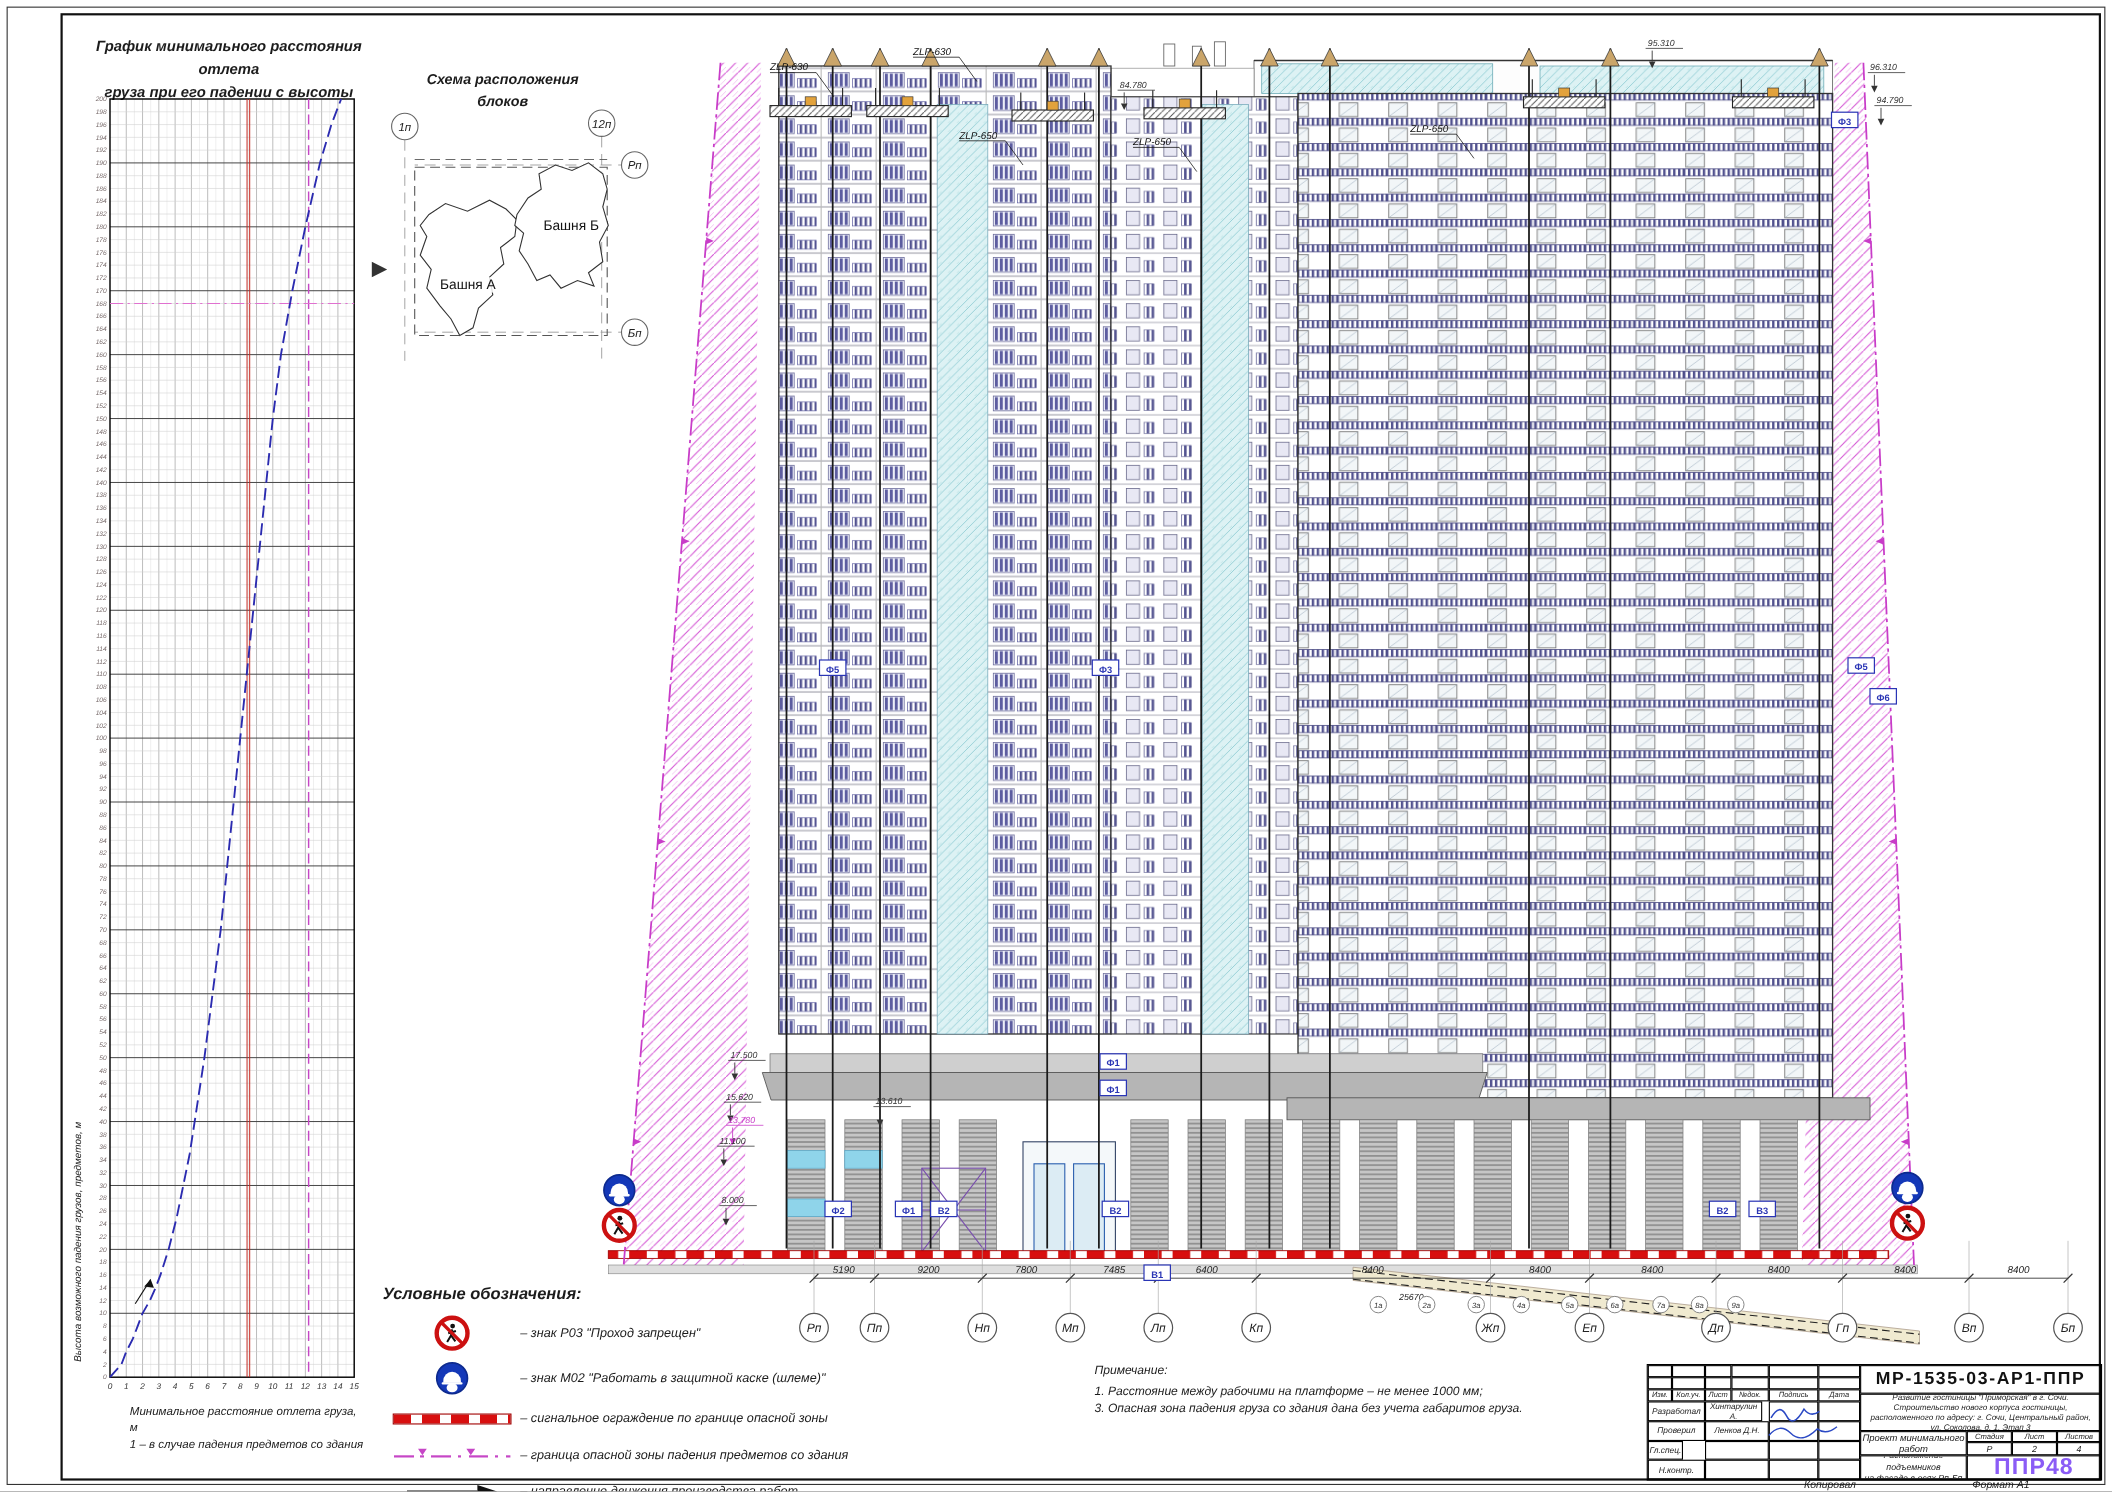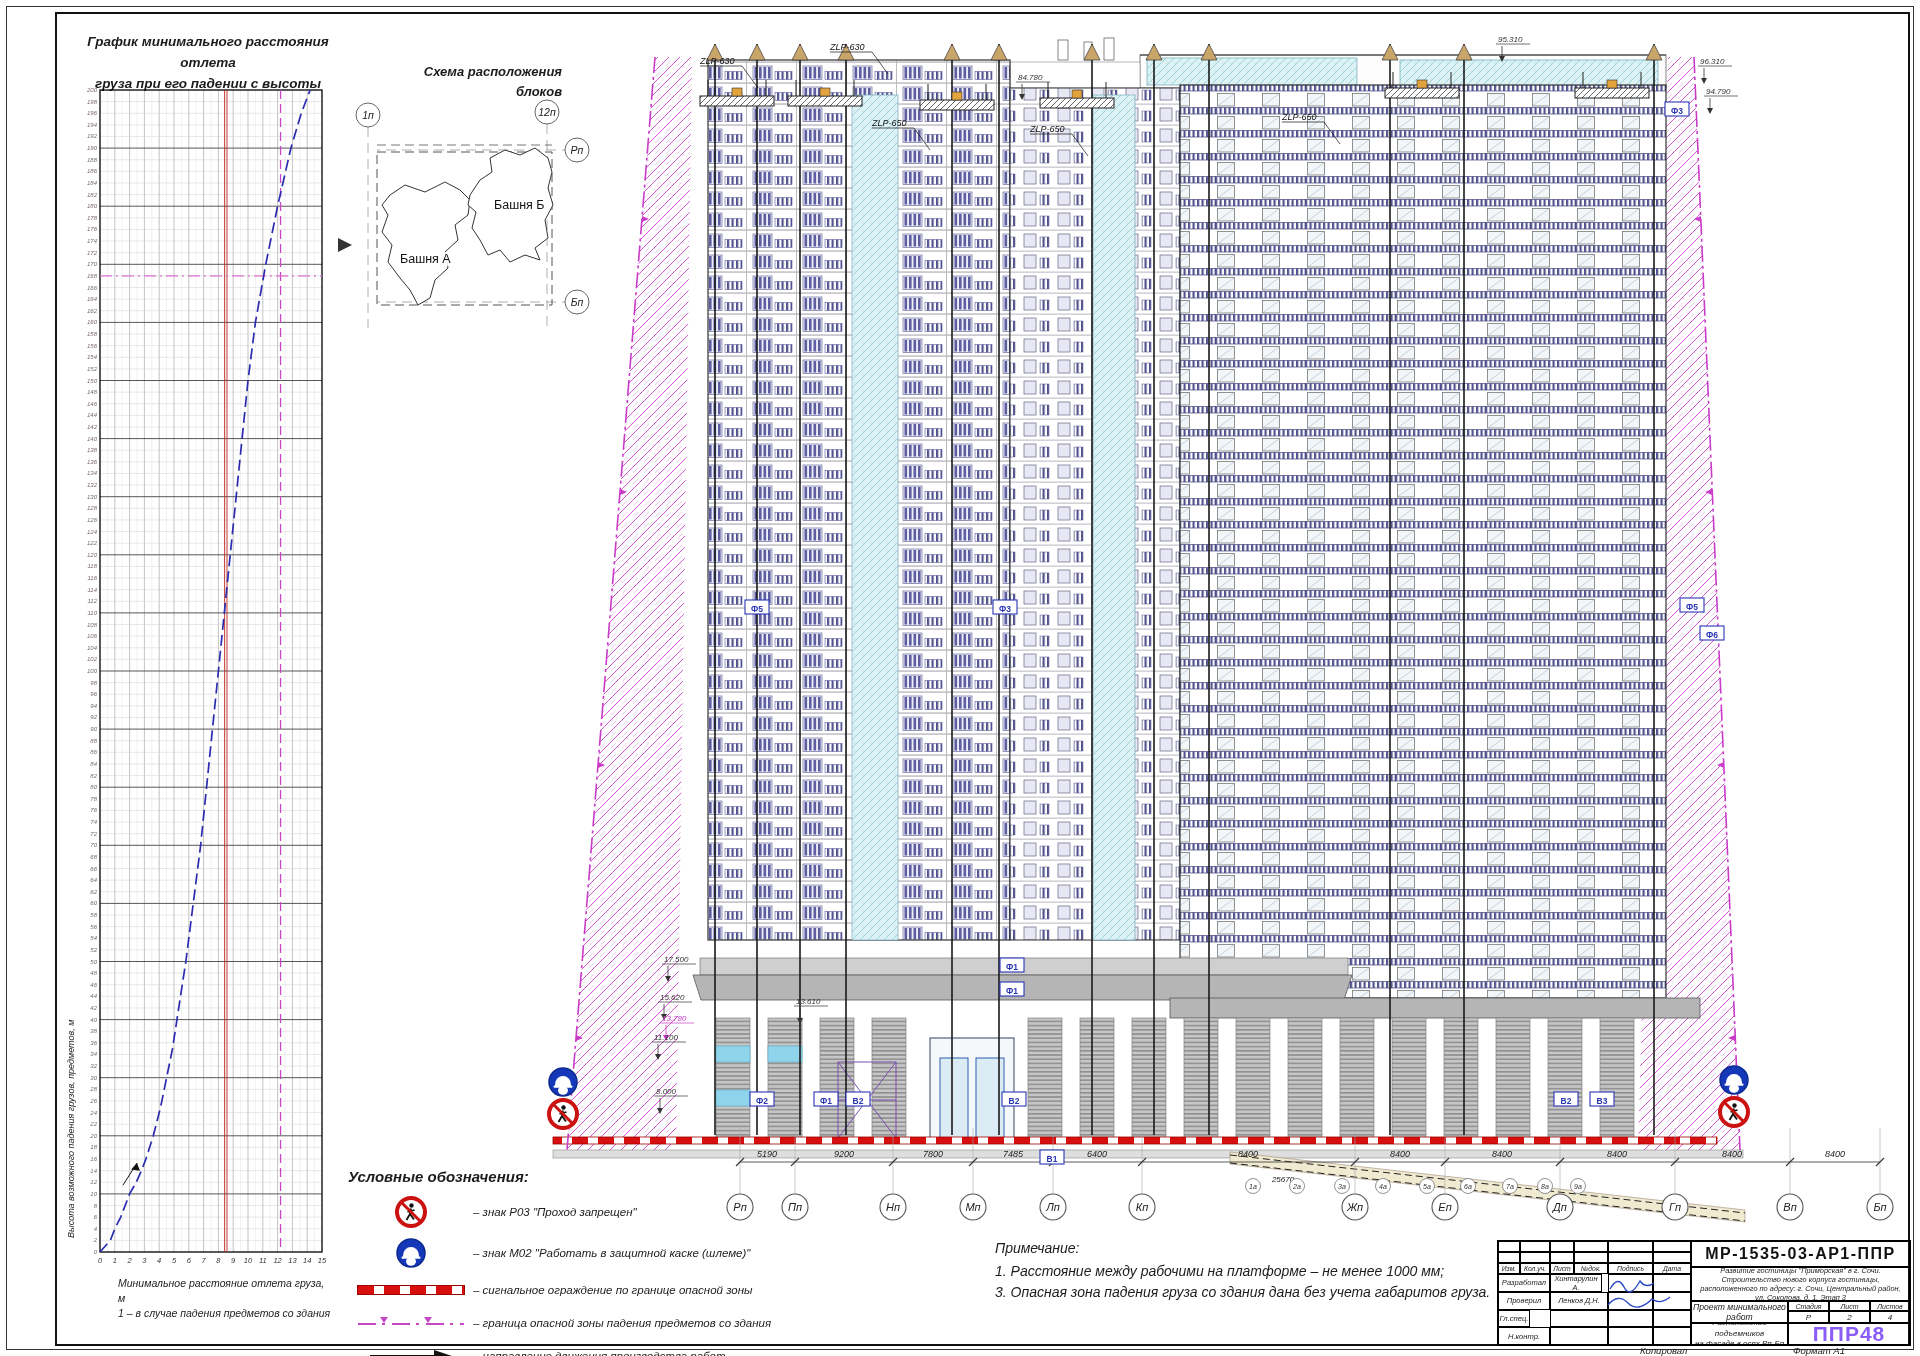--- a/index.html
+++ b/index.html
@@ -3,41 +3,41 @@
 <meta charset="utf-8">
 <style>
   html,body{margin:0;padding:0;background:#888;}
   .sheet{position:relative;width:1920px;height:1356px;background:#fff;
          font-family:"Liberation Sans",sans-serif;overflow:hidden;}
   .frame-outer{position:absolute;left:6px;top:6px;right:6px;bottom:6px;border:1px solid #333;}
   .frame-inner{position:absolute;left:55px;top:12px;right:10px;bottom:10px;border:2px solid #111;}
   .abs{position:absolute;}
   .cadi{font-style:italic;color:#1c1c1c;}
   .graph-title{left:78px;top:32px;width:260px;text-align:center;font-size:13.5px;font-weight:bold;line-height:1.55;}
-  .scheme-title{left:352px;top:62px;width:210px;text-align:right;font-size:13px;font-weight:bold;line-height:1.5;}
+  .scheme-title{left:352px;top:62px;width:210px;text-align:center;font-size:13px;font-weight:bold;line-height:1.5;}
   .tower-label{font-size:12.5px;color:#111;background:rgba(255,255,255,.85);padding:0 2px;font-style:normal;}
   .ylabel{left:66px;top:1238px;transform:rotate(-90deg);transform-origin:0 0;width:400px;font-size:9px;}
   .xcaption{left:118px;top:1276px;width:215px;font-size:10.5px;line-height:1.45;}
   .legend{left:348px;top:1168px;width:470px;}
   .lg-head{font-size:15px;font-weight:bold;margin-bottom:10px;}
   .lg-row{display:flex;align-items:center;margin-bottom:7px;min-height:26px;}
   .lg-sym{width:125px;display:flex;justify-content:center;align-items:center;flex:none;}
   .lg-lab{font-size:11.5px;}
   .lg-bar{width:106px;height:8px;border:1px solid #a00000;
           background:repeating-linear-gradient(90deg,#d80f0f 0 16px,#fff 16px 26px);}
   .lg-bound{position:relative;width:106px;height:12px;}
   .lg-bound .ln{position:absolute;left:0;top:6px;width:106px;height:2px;
      background:repeating-linear-gradient(90deg,#c646c6 0 18px,transparent 18px 24px,#c646c6 24px 27px,transparent 27px 34px);}
   .lg-bound .t1,.lg-bound .t2{position:absolute;top:0;width:0;height:0;
      border-left:4px solid transparent;border-right:4px solid transparent;border-top:6px solid #c646c6;}
   .lg-bound .t1{left:22px;} .lg-bound .t2{left:66px;}
   .lg-arrow{display:flex;align-items:center;}
   .lg-arrow .ln{width:64px;height:1.5px;background:#111;}
   .lg-arrow .tri{width:0;height:0;border-left:18px solid #111;border-top:6px solid transparent;border-bottom:6px solid transparent;}
-  .notes{left:995px;top:1238px;width:545px;font-size:14px;line-height:1.5;}
+  .notes{left:995px;top:1238px;width:545px;font-size:11px;line-height:1.5;}
   .notes .nh{margin-bottom:2px;}
   
   .tb{left:1497px;top:1240px;width:412px;height:104px;border:1.6px solid #000;font-size:8px;}
   .tb .cell{position:absolute;border:0.8px solid #000;box-sizing:border-box;
             display:flex;align-items:center;justify-content:center;text-align:center;overflow:hidden;}
   .tb-code{font-size:16px;font-style:normal;letter-spacing:1.5px;font-weight:bold;color:#111;}
   .tb-proj{font-size:7.4px;line-height:1.25;padding:1px 3px;}
   .tb-doc{font-size:8.6px;}
   .tb-sht{font-size:8px;line-height:1.3;}
   .tb-logo{font-size:21px;font-weight:bold;font-style:normal;letter-spacing:1px;}

